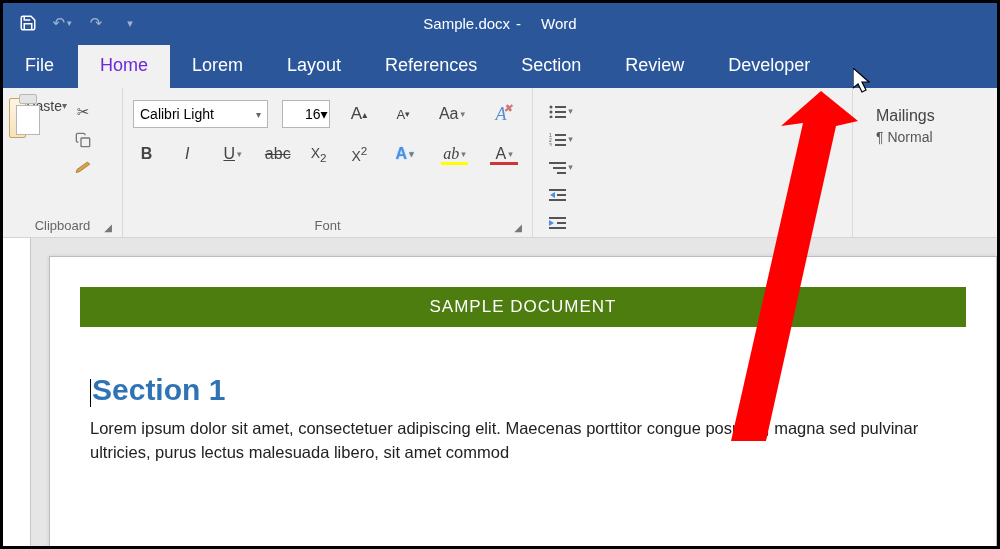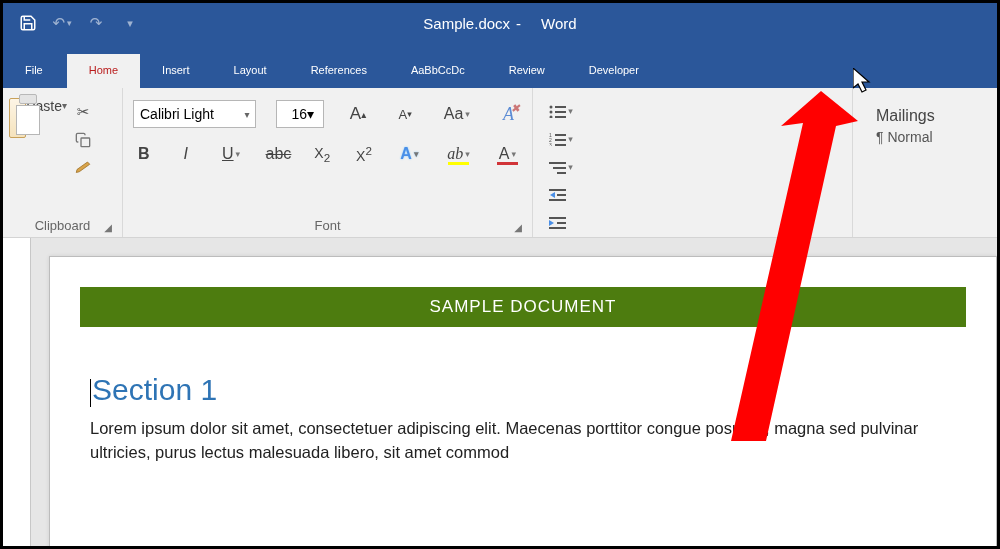--- a/index.html
+++ b/index.html
@@ -4,45 +4,45 @@
 <style>
   *{box-sizing:border-box;margin:0;padding:0;font-family:"Segoe UI",Tahoma,sans-serif}
   body{width:1000px;height:549px;overflow:hidden;background:#f0f0f0;border:3px solid #000;position:relative}
   .titlebar{height:40px;background:#2b579a;display:flex;align-items:center;color:#fff;position:relative}
   .qat{display:flex;align-items:center;gap:4px;padding:0 10px}
   .qat .btn{width:30px;height:28px;display:flex;align-items:center;justify-content:center;color:#fff;font-size:15px}
   .qat .dim{opacity:.55}
   .doc-title{position:absolute;left:50%;transform:translateX(-50%);top:0;height:40px;display:flex;align-items:center;font-size:15px;color:#fff}
   .doc-title .fname{margin-right:6px}
   .tabs{height:45px;background:#2b579a;display:flex;align-items:flex-end;padding:0 8px}
-  .tab{color:#fff;font-size:11px;padding:10px 22px 12px;cursor:pointer;white-space:nowrap}
+  .tab{color:#fff;font-size:18px;padding:10px 22px 12px;cursor:pointer;white-space:nowrap}
   .tab.file{padding-left:14px;padding-right:24px}
-  .tab.active{background:#f1f1f1;color:#b91c1c}
+  .tab.active{background:#f1f1f1;color:#6d28d9}
   .tab.hover{background:#3e6db5}
   .ribbon{height:150px;background:#f1f1f1;border-bottom:1px solid #d4d4d4;display:flex;position:relative}
   .group{display:flex;flex-direction:column;border-right:1px solid #d9d9d9;padding:5px 6px 0}
   .group .body{flex:1;display:flex}
   .group .label{height:24px;text-align:center;font-size:13px;color:#666;position:relative;display:flex;align-items:center;justify-content:center}
   .launcher{position:absolute;right:4px;bottom:4px;font-size:10px;color:#777}
   
   .clip{width:120px}
   .paste{display:flex;flex-direction:row;align-items:flex-start;width:58px;padding-top:5px}
   .paste-icon{width:36px;height:40px;border:1px solid #c8a15a;border-radius:2px;background:linear-gradient(#fdf5e6,#f5e3bd);position:relative;margin-bottom:4px}
   .paste-icon:before{content:"";position:absolute;top:-5px;left:9px;width:16px;height:8px;border:1px solid #b8b8b8;border-radius:2px;background:#e4e4e4}
   .paste-icon:after{content:"";position:absolute;left:6px;top:6px;width:22px;height:28px;background:#fff;border:1px solid #b6b6b6}
   .paste-label{font-size:14px;color:#444}
   .paste-arrow{font-size:10px;color:#666;margin-top:2px}
   .clip-side{display:flex;flex-direction:column;gap:6px;padding:8px 2px 0 4px}
   .mini{width:24px;height:22px;display:flex;align-items:center;justify-content:center;font-size:15px;color:#555}
   
   .font{width:410px}
-  .font .row{display:flex;align-items:center;gap:20px;height:34px}
+  .font .row{display:flex;align-items:center;gap:14px;height:34px}
   .fontname{width:135px;height:28px;border:1px solid #b6b6b6;background:#fff;display:flex;align-items:center;padding:0 6px;font-size:14px;justify-content:space-between}
   .fontname .dd{font-size:10px;color:#666}
-  .fontsize{width:48px;height:28px;border:1px solid #b6b6b6;background:#fff;display:flex;align-items:center;padding:0 14px;font-size:14px;justify-content:space-between}
+  .fontsize{width:48px;height:28px;border:1px solid #b6b6b6;background:#fff;display:flex;align-items:center;padding:0 22px;font-size:14px;justify-content:space-between}
   .fb{width:30px;height:28px;display:flex;align-items:center;justify-content:center;color:#444;font-size:16px;position:relative}
   .fb.wide{width:40px}
   .fb .dd{font-size:9px;margin-left:2px;color:#777}
   .font .body{flex-direction:column;padding:4px 4px 0}
   .row2{margin-top:6px}
   .uline{text-decoration:underline}
   .strike{text-decoration:line-through}
   .sub{font-size:14px}
   .colbar{position:absolute;bottom:3px;left:4px;right:4px;height:3px}
   
@@ -55,21 +55,21 @@
   
   .styles{flex:1;padding:6px 0 0 10px;border-right:none}
   .style-prev{font-size:16px;color:#444;padding:8px 4px 2px}
   .style-name{font-size:14px;color:#555;padding:2px 4px}
   
   .workspace{position:absolute;top:235px;left:0;right:0;bottom:0;background:#e6e6e6;display:flex}
   .vrule{width:28px;background:#fff;border-right:1px solid #c7c7c7}
   .page-wrap{flex:1;overflow:hidden;position:relative;padding:18px 0 0 18px}
   .page{background:#fff;border:1px solid #bcbcbc;min-height:500px;padding:30px 0 0 0;box-shadow:0 0 4px rgba(0,0,0,.1)}
   .header-band{background:#4d7c0f;height:40px;display:flex;align-items:center;justify-content:center;color:#fff;font-size:17px;letter-spacing:1px;margin:0 30px 46px}
-  .h1{color:#2e74b5;font-size:30px;font-weight:400;margin:0 40px 10px;font-family:"Segoe UI Light","Segoe UI",sans-serif}
+  .h1{color:#2e74b5;font-size:30px;font-weight:700;margin:0 40px 10px;font-family:"Segoe UI Light","Segoe UI",sans-serif}
   .cursor{display:inline-block;width:1px;height:28px;background:#000;vertical-align:bottom;margin-right:1px}
   .bodytext{font-size:16.5px;color:#222;margin:0 40px;line-height:1.45}
   
   .arrow-svg{position:absolute;top:88px;left:638px;pointer-events:none;z-index:50}
   .cursor-icon{position:absolute;top:65px;left:850px;z-index:51;pointer-events:none}
 </style>
 </head>
 <body>
 
 <div class="titlebar">
@@ -88,24 +88,24 @@
   <div class="doc-title">
     <span class="fname">Sample.docx</span>
     <span> - </span>
     <span style="margin-left:20px">Word</span>
   </div>
 </div>
 
 <div class="tabs">
   <div class="tab file">File</div>
   <div class="tab active">Home</div>
-  <div class="tab">Insert</div>
+  <div class="tab">Lorem</div>
   <div class="tab">Layout</div>
   <div class="tab">References</div>
-  <div class="tab">AaBbCcDc</div>
+  <div class="tab">Section</div>
   <div class="tab">Review</div>
   <div class="tab">Developer</div>
 </div>
 
 <div class="ribbon">
 
   <div class="group clip">
     <div class="body">
       <div class="paste">
         <div class="paste-icon"></div>

